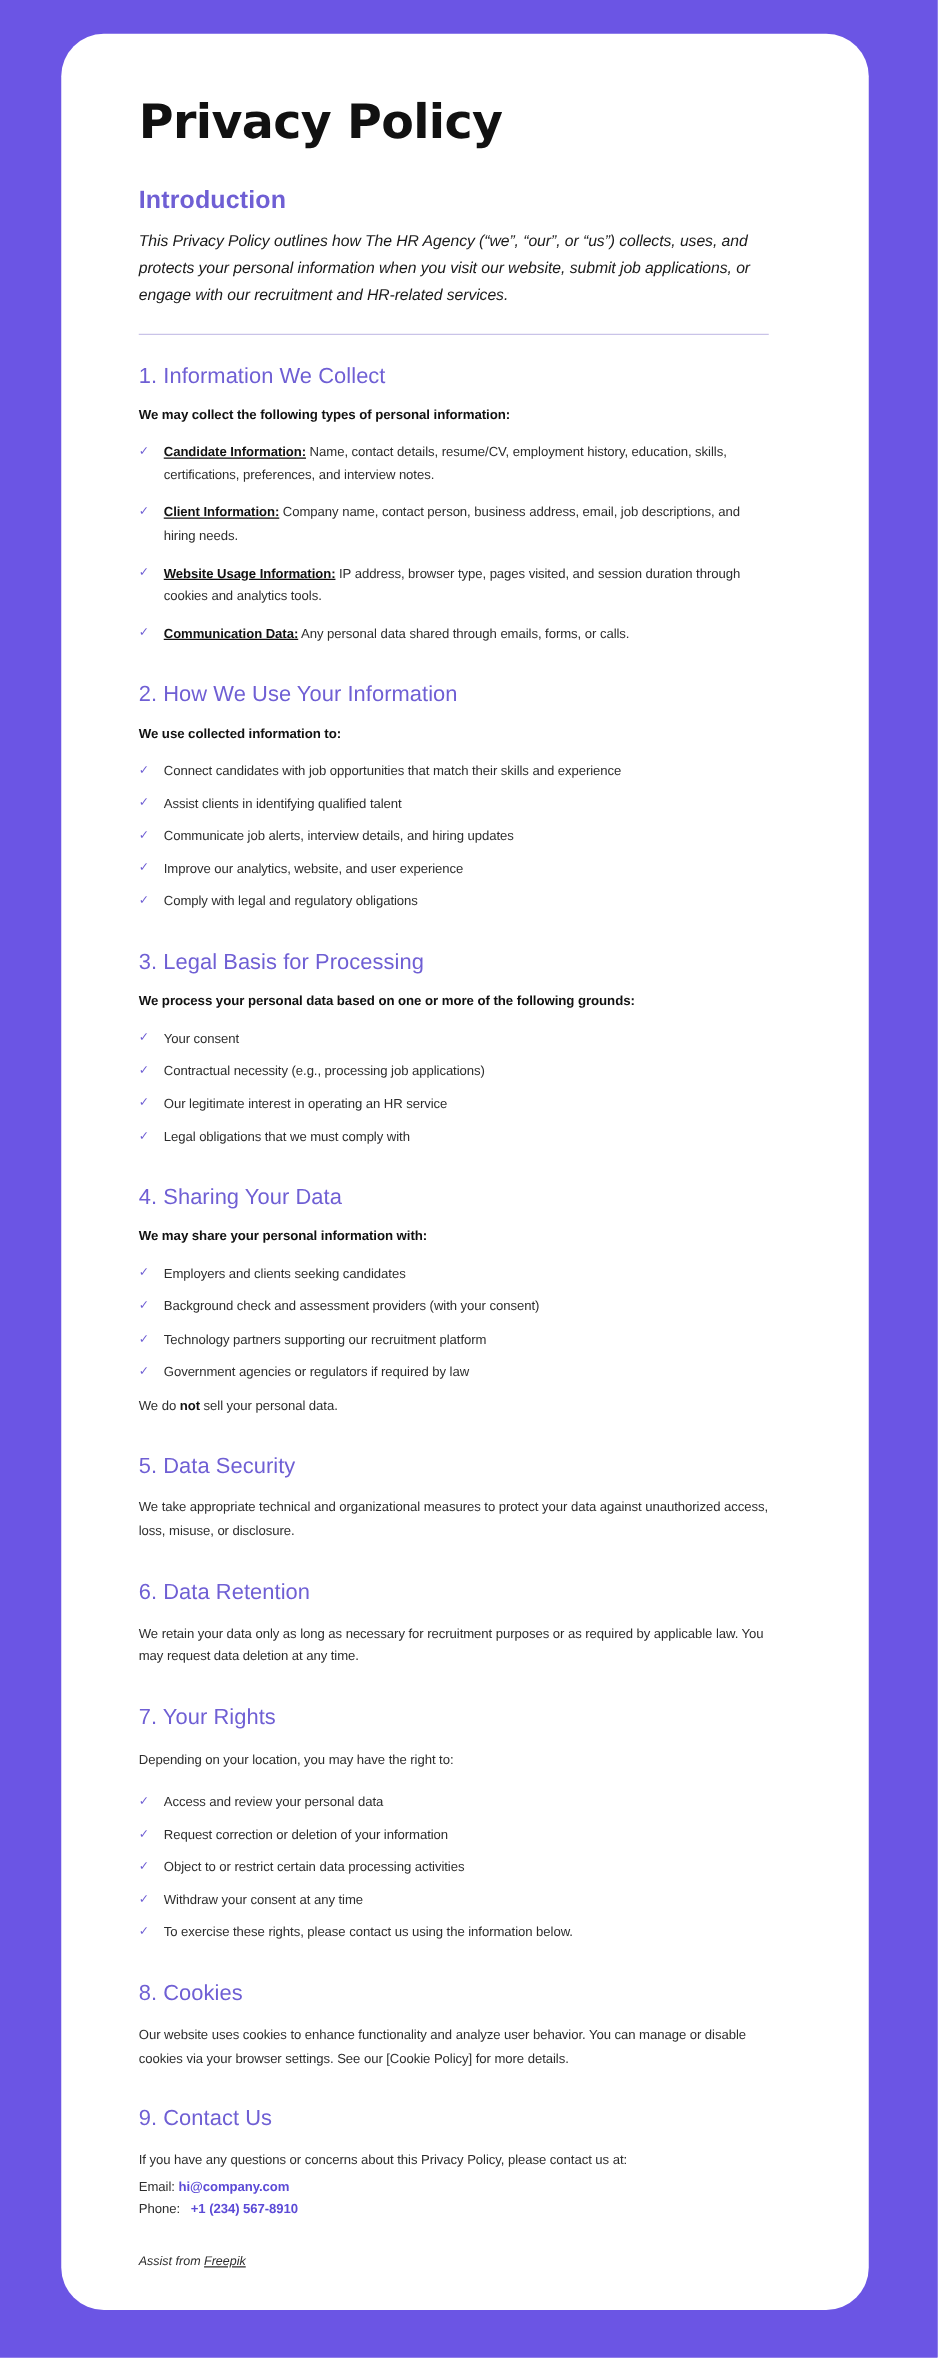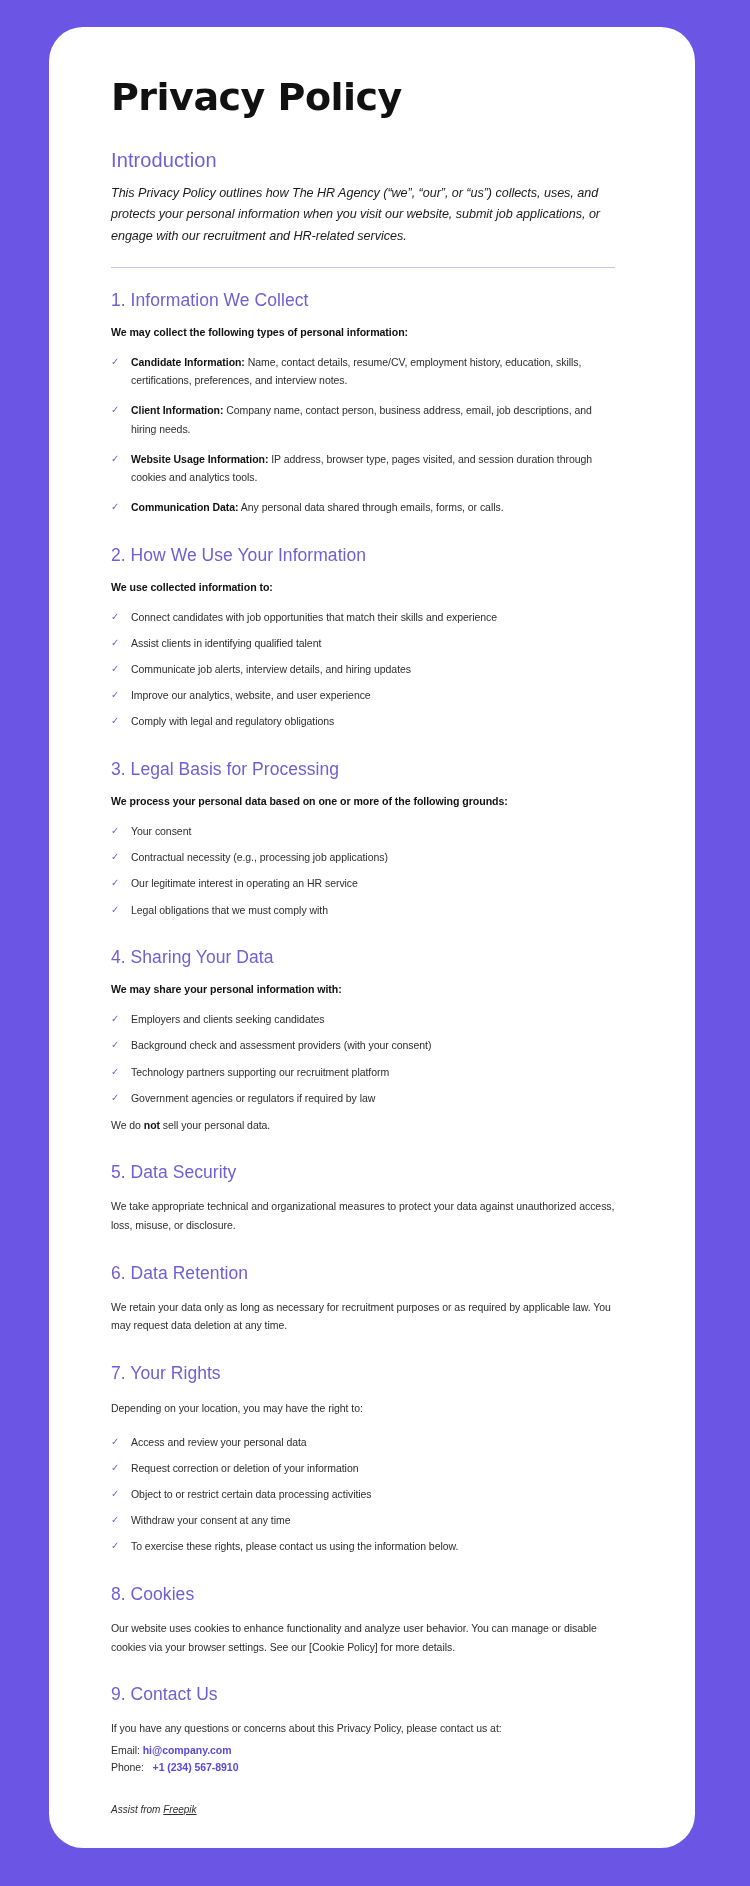--- a/index.html
+++ b/index.html
@@ -41,21 +41,21 @@
     font-weight: bold;
     color: #111111;
     letter-spacing: -0.5px;
     line-height: 1.1;
     margin-bottom: 30px;
     margin-top: 6px;
   }
 
   .intro-heading {
     font-size: 20px;
-    font-weight: normal;
+    font-weight: bold;
     color: #6f5fd4;
     margin-bottom: 11px;
     letter-spacing: 0.1px;
   }
 
   .intro-text {
     font-size: 12.6px;
     font-style: italic;
     color: #1a1a1a;
     line-height: 1.72;
@@ -113,20 +113,21 @@
     left: 0;
     top: 0;
     color: #6f5fd4;
     font-size: 10px;
     line-height: 1.78;
   }
 
   ul.checklist li .term {
     font-weight: bold;
     color: #111111;
+    text-decoration: underline;
   }
 
   
   .gap-1 { margin-top: 22px; }     
   .gap-2 { margin-top: 15px; }     
   .gap-3 { margin-top: 15px; }     
   .gap-head { margin-top: 28px; }  
   .gap-para { margin-top: 14px; }
 
   .li-wide { margin-bottom: 11px; }

